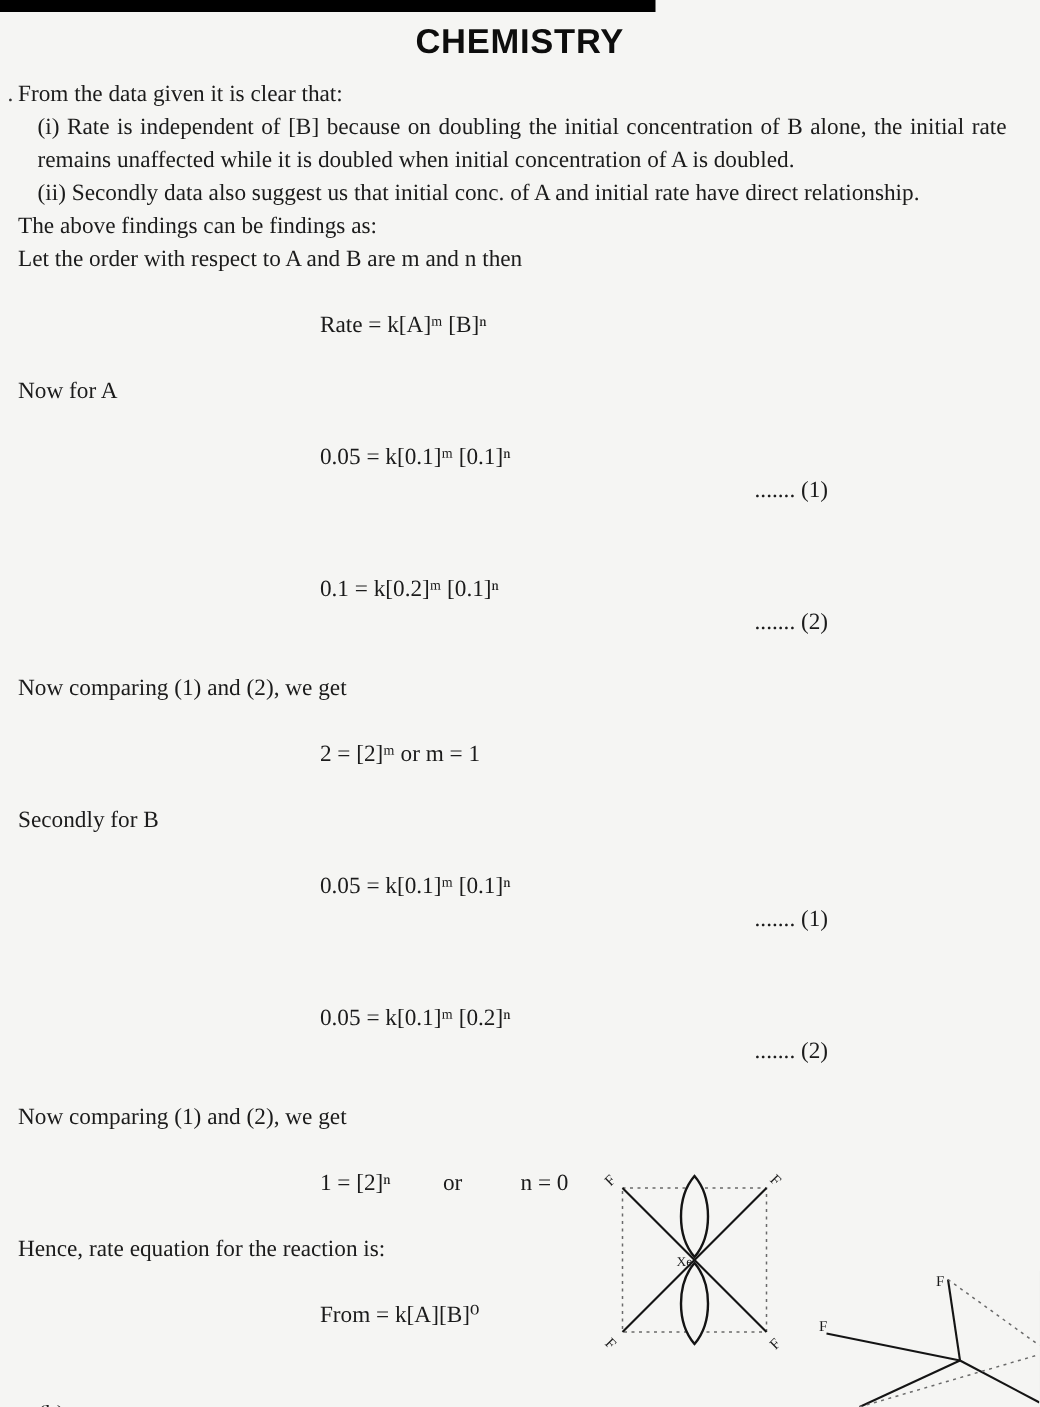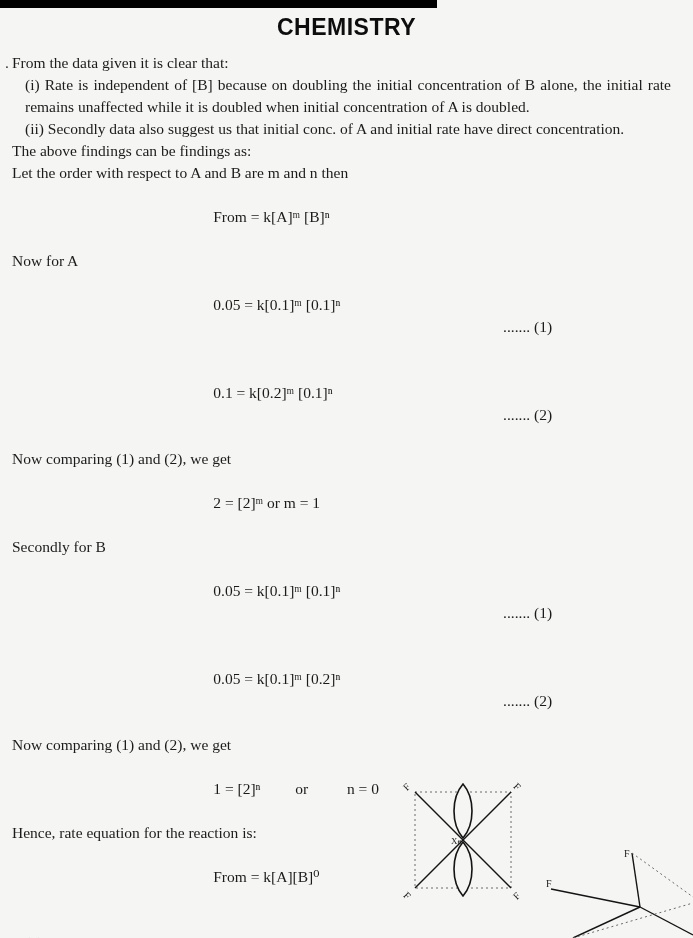--- a/index.html
+++ b/index.html
@@ -38,26 +38,26 @@
 
   <div class="title">CHEMISTRY</div>
 
   <div class="body">
 
     <div class="row">
       <span class="marker">.</span>
       <div class="line">From the data given it is clear that:</div>
     </div>
     <div class="para">(i) Rate is independent of [B] because on doubling the initial concentration of B alone, the initial rate remains unaffected while it is doubled when initial concentration of A is doubled.</div>
-    <div class="para">(ii) Secondly data also suggest us that initial conc. of A and initial rate have direct concentration.</div>
+    <div class="para">(ii) Secondly data also suggest us that initial conc. of A and initial rate have direct relationship.</div>
     <div class="line">The above findings can be findings as:</div>
     <div class="line">Let the order with respect to A and B are m and n then</div>
 
     <div class="eqrow">
-      <span>From = k[A]ᵐ [B]ⁿ</span>
+      <span>Rate = k[A]ᵐ [B]ⁿ</span>
     </div>
 
     <div class="line">Now for A</div>
 
     <div class="eqrow">
       <span>0.05 = k[0.1]ᵐ [0.1]ⁿ</span>
       <span class="num">....... (1)</span>
     </div>
     <div class="eqrow">
       <span>0.1 = k[0.2]ᵐ [0.1]ⁿ</span>

